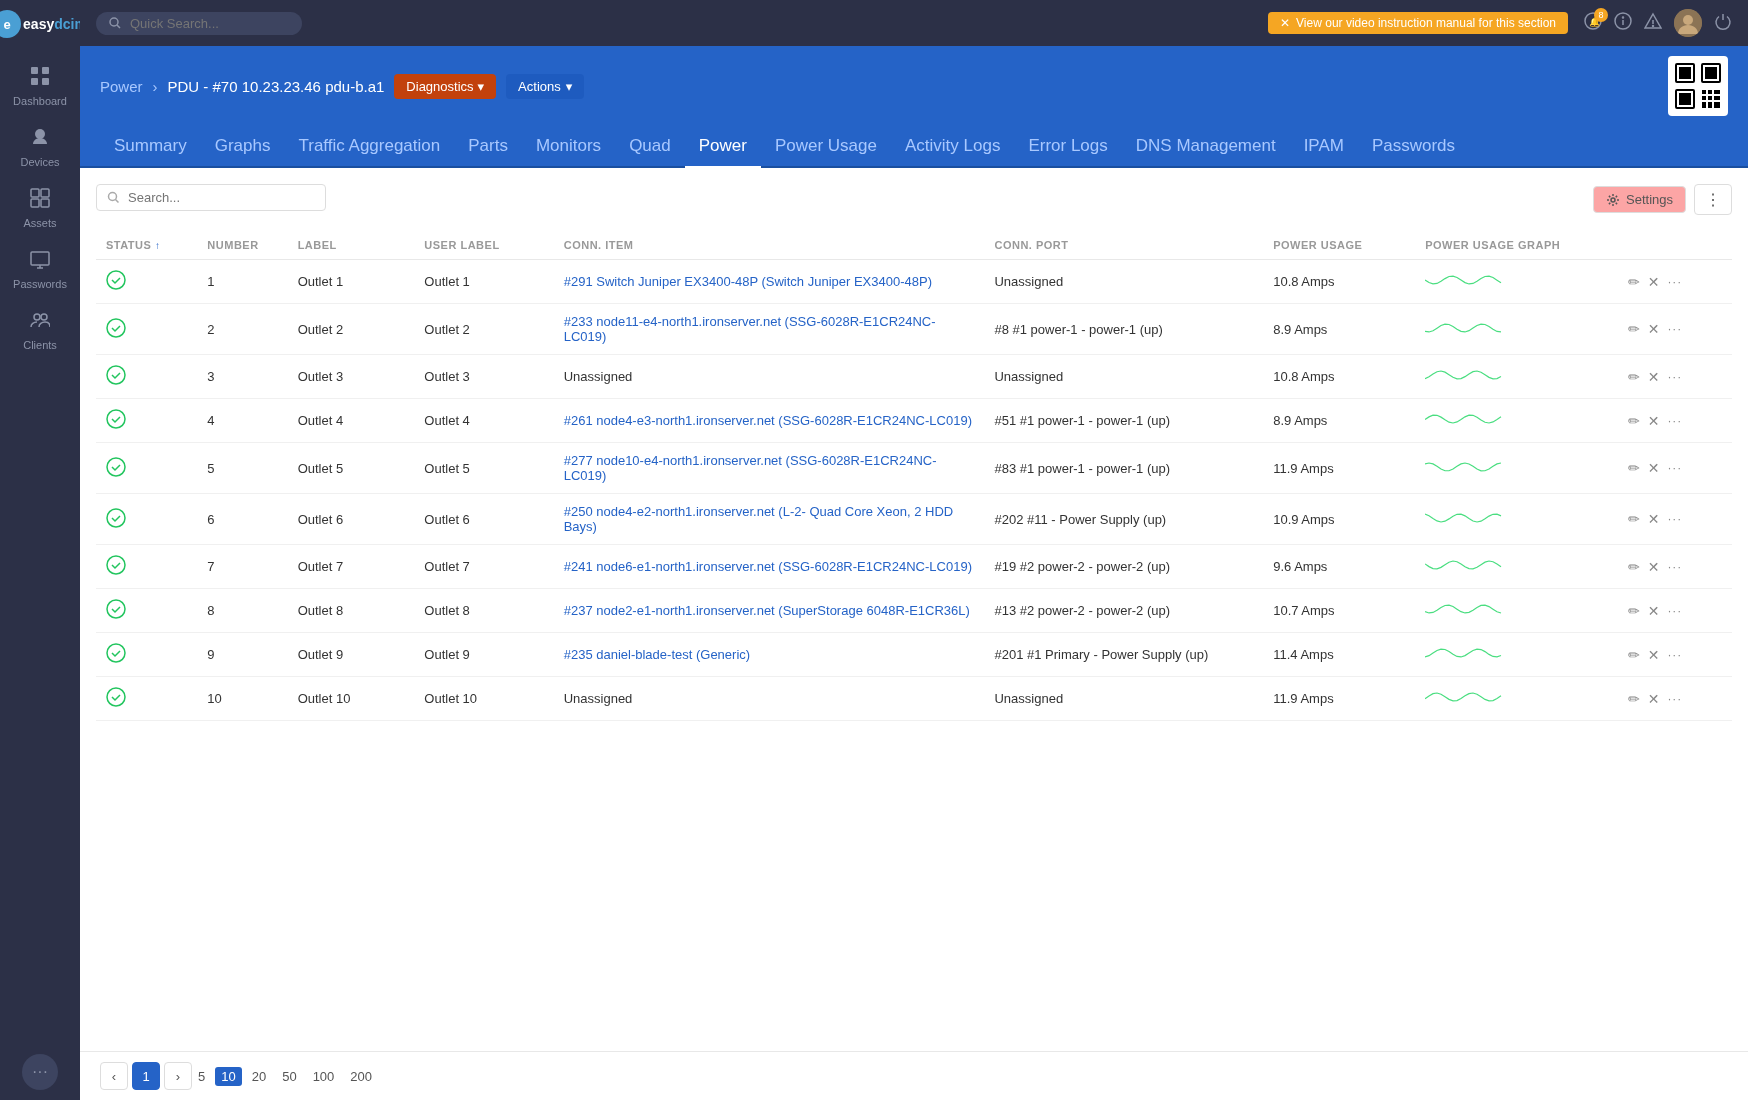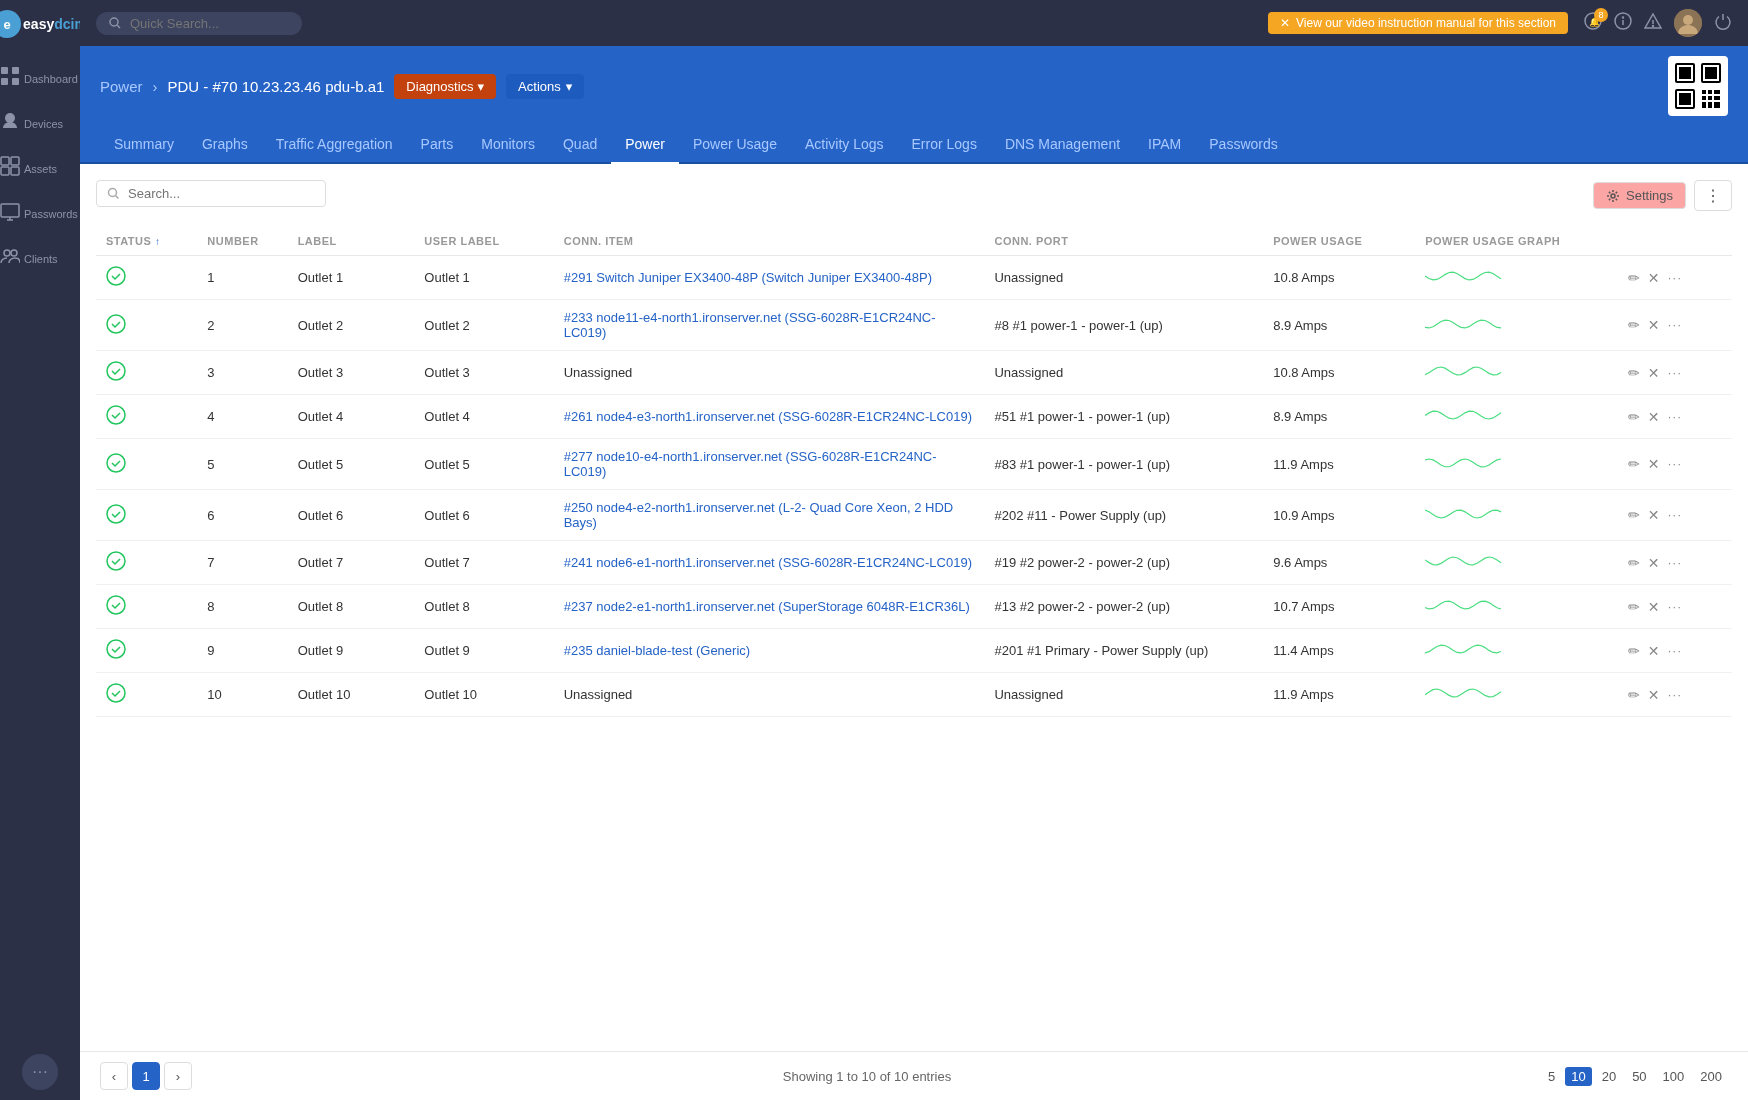--- a/index.html
+++ b/index.html
@@ -1,20 +1,20 @@
 <!DOCTYPE html>
 <html><head>
   <meta charset="utf-8">
   <style>
     * { box-sizing: border-box; margin: 0; padding: 0; }
     body { font-family: -apple-system, BlinkMacSystemFont, 'Segoe UI', sans-serif; font-size: 13px; background: #f0f2f5; display: flex; height: 1100px; overflow: hidden; }
 
     
     .sidebar { width: 80px; background: #2c3047; display: flex; flex-direction: column; align-items: center; padding: 10px 0; height: 100%; }
-    .sidebar-item { display: flex; flex-direction: row; align-items: center; padding: 10px 0; color: #8c93a8; cursor: pointer; width: 100%; text-align: center; gap: 4px; font-size: 11px; }
+    .sidebar-item { display: flex; flex-direction: column; align-items: center; padding: 10px 0; color: #8c93a8; cursor: pointer; width: 100%; text-align: center; gap: 4px; font-size: 11px; }
     .sidebar-icon { font-size: 18px; }
     .sidebar-spacer { flex: 1; }
     .sidebar-dots { width: 36px; height: 36px; background: #3d4460; border-radius: 50%; display: flex; align-items: center; justify-content: center; color: #8c93a8; cursor: pointer; font-size: 16px; margin-top: 10px; }
 
     
     .main { flex: 1; display: flex; flex-direction: column; overflow: hidden; }
 
     
     .topbar { background: #2c3047; height: 46px; display: flex; align-items: center; padding: 0 16px; gap: 16px; }
     .search-box { display: flex; align-items: center; background: #3d4460; border-radius: 20px; padding: 4px 12px; gap: 8px; color: #8c93a8; }
@@ -31,21 +31,21 @@
     .breadcrumb-link { color: #a8c8ff; font-size: 15px; cursor: pointer; }
     .breadcrumb-sep { color: #a8c8ff; font-size: 15px; }
     .breadcrumb-current { color: #ffffff; font-size: 15px; font-weight: 500; }
     .btn-diagnostics { background: #c2410c; color: white; border: none; border-radius: 4px; padding: 5px 12px; font-size: 13px; cursor: pointer; display: flex; align-items: center; gap: 4px; }
     .btn-actions { background: #1e5bbf; color: white; border: none; border-radius: 4px; padding: 5px 12px; font-size: 13px; cursor: pointer; display: flex; align-items: center; gap: 5px; }
     .qr-box { margin-left: auto; background: white; width: 60px; height: 60px; display: flex; align-items: center; justify-content: center; border-radius: 4px; }
     .qr-box svg { width: 48px; height: 48px; }
 
     
     .tabs-bar { background: #2563c7; padding: 0 20px; display: flex; border-bottom: 2px solid #1a4fa0; }
-    .tab { padding: 10px 14px; color: #a8c8ff; cursor: pointer; font-size: 14px; border-bottom: 2px solid transparent; margin-bottom: -2px; }
+    .tab { padding: 10px 14px; color: #a8c8ff; cursor: pointer; font-size: 17px; border-bottom: 2px solid transparent; margin-bottom: -2px; }
     .tab.active { color: white; border-bottom: 2px solid white; font-weight: 500; }
 
     
     .content { flex: 1; background: white; padding: 16px; overflow-y: auto; }
 
     
     .content-toolbar { display: flex; align-items: flex-start; margin-bottom: 16px; }
     .search-content { display: flex; align-items: center; background: white; border: 1px solid #ddd; border-radius: 4px; padding: 5px 10px; gap: 8px; width: 230px; }
     .search-content input { border: none; outline: none; font-size: 13px; color: #666; width: 180px; }
     .toolbar-right { margin-left: auto; display: flex; align-items: center; gap: 8px; }
@@ -537,21 +537,20 @@
         </tbody>
     </table>
   </div>
 
   <div class="footer">
     <div class="pagination">
       <div class="page-arrow">‹</div>
       <div class="page-btn active">1</div>
       <div class="page-arrow">›</div>
     </div>
-    <div class="page-count-text">Showing 1 to 10 of 10 entries</div>
     <div class="per-page">
       <span>5</span>
       <span class="active">10</span>
       <span>20</span>
       <span>50</span>
       <span>100</span>
       <span>200</span>
     </div>
   </div>
 

